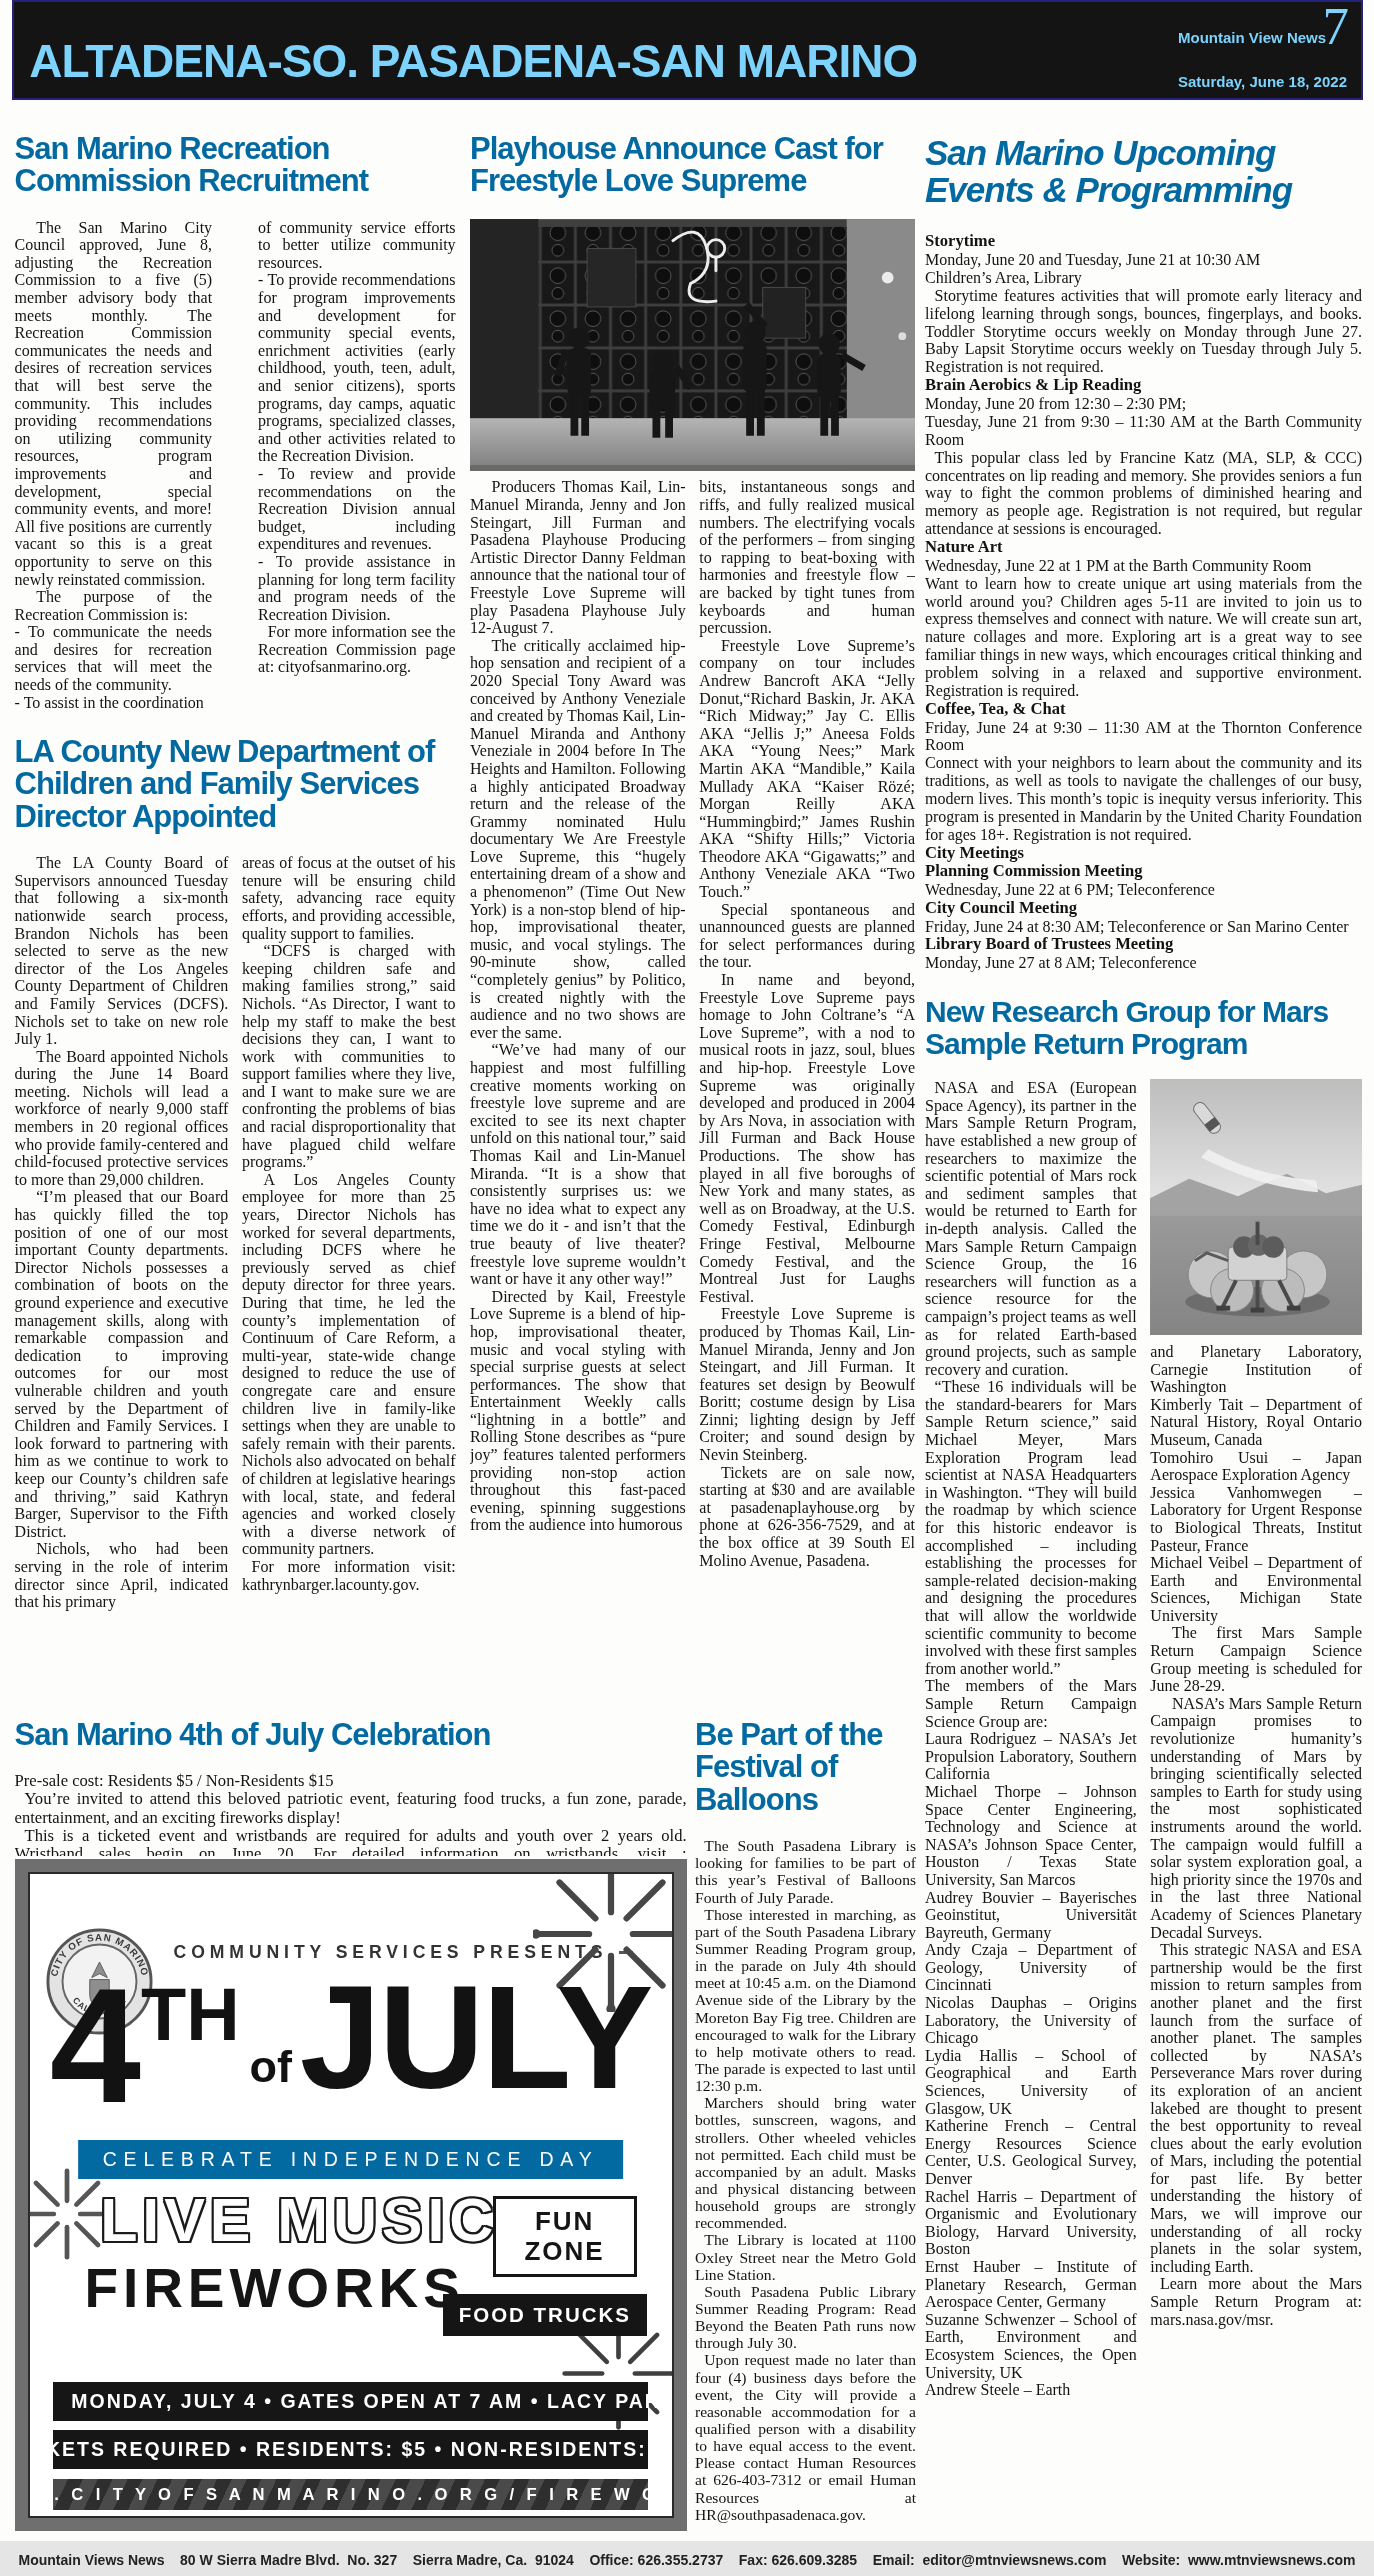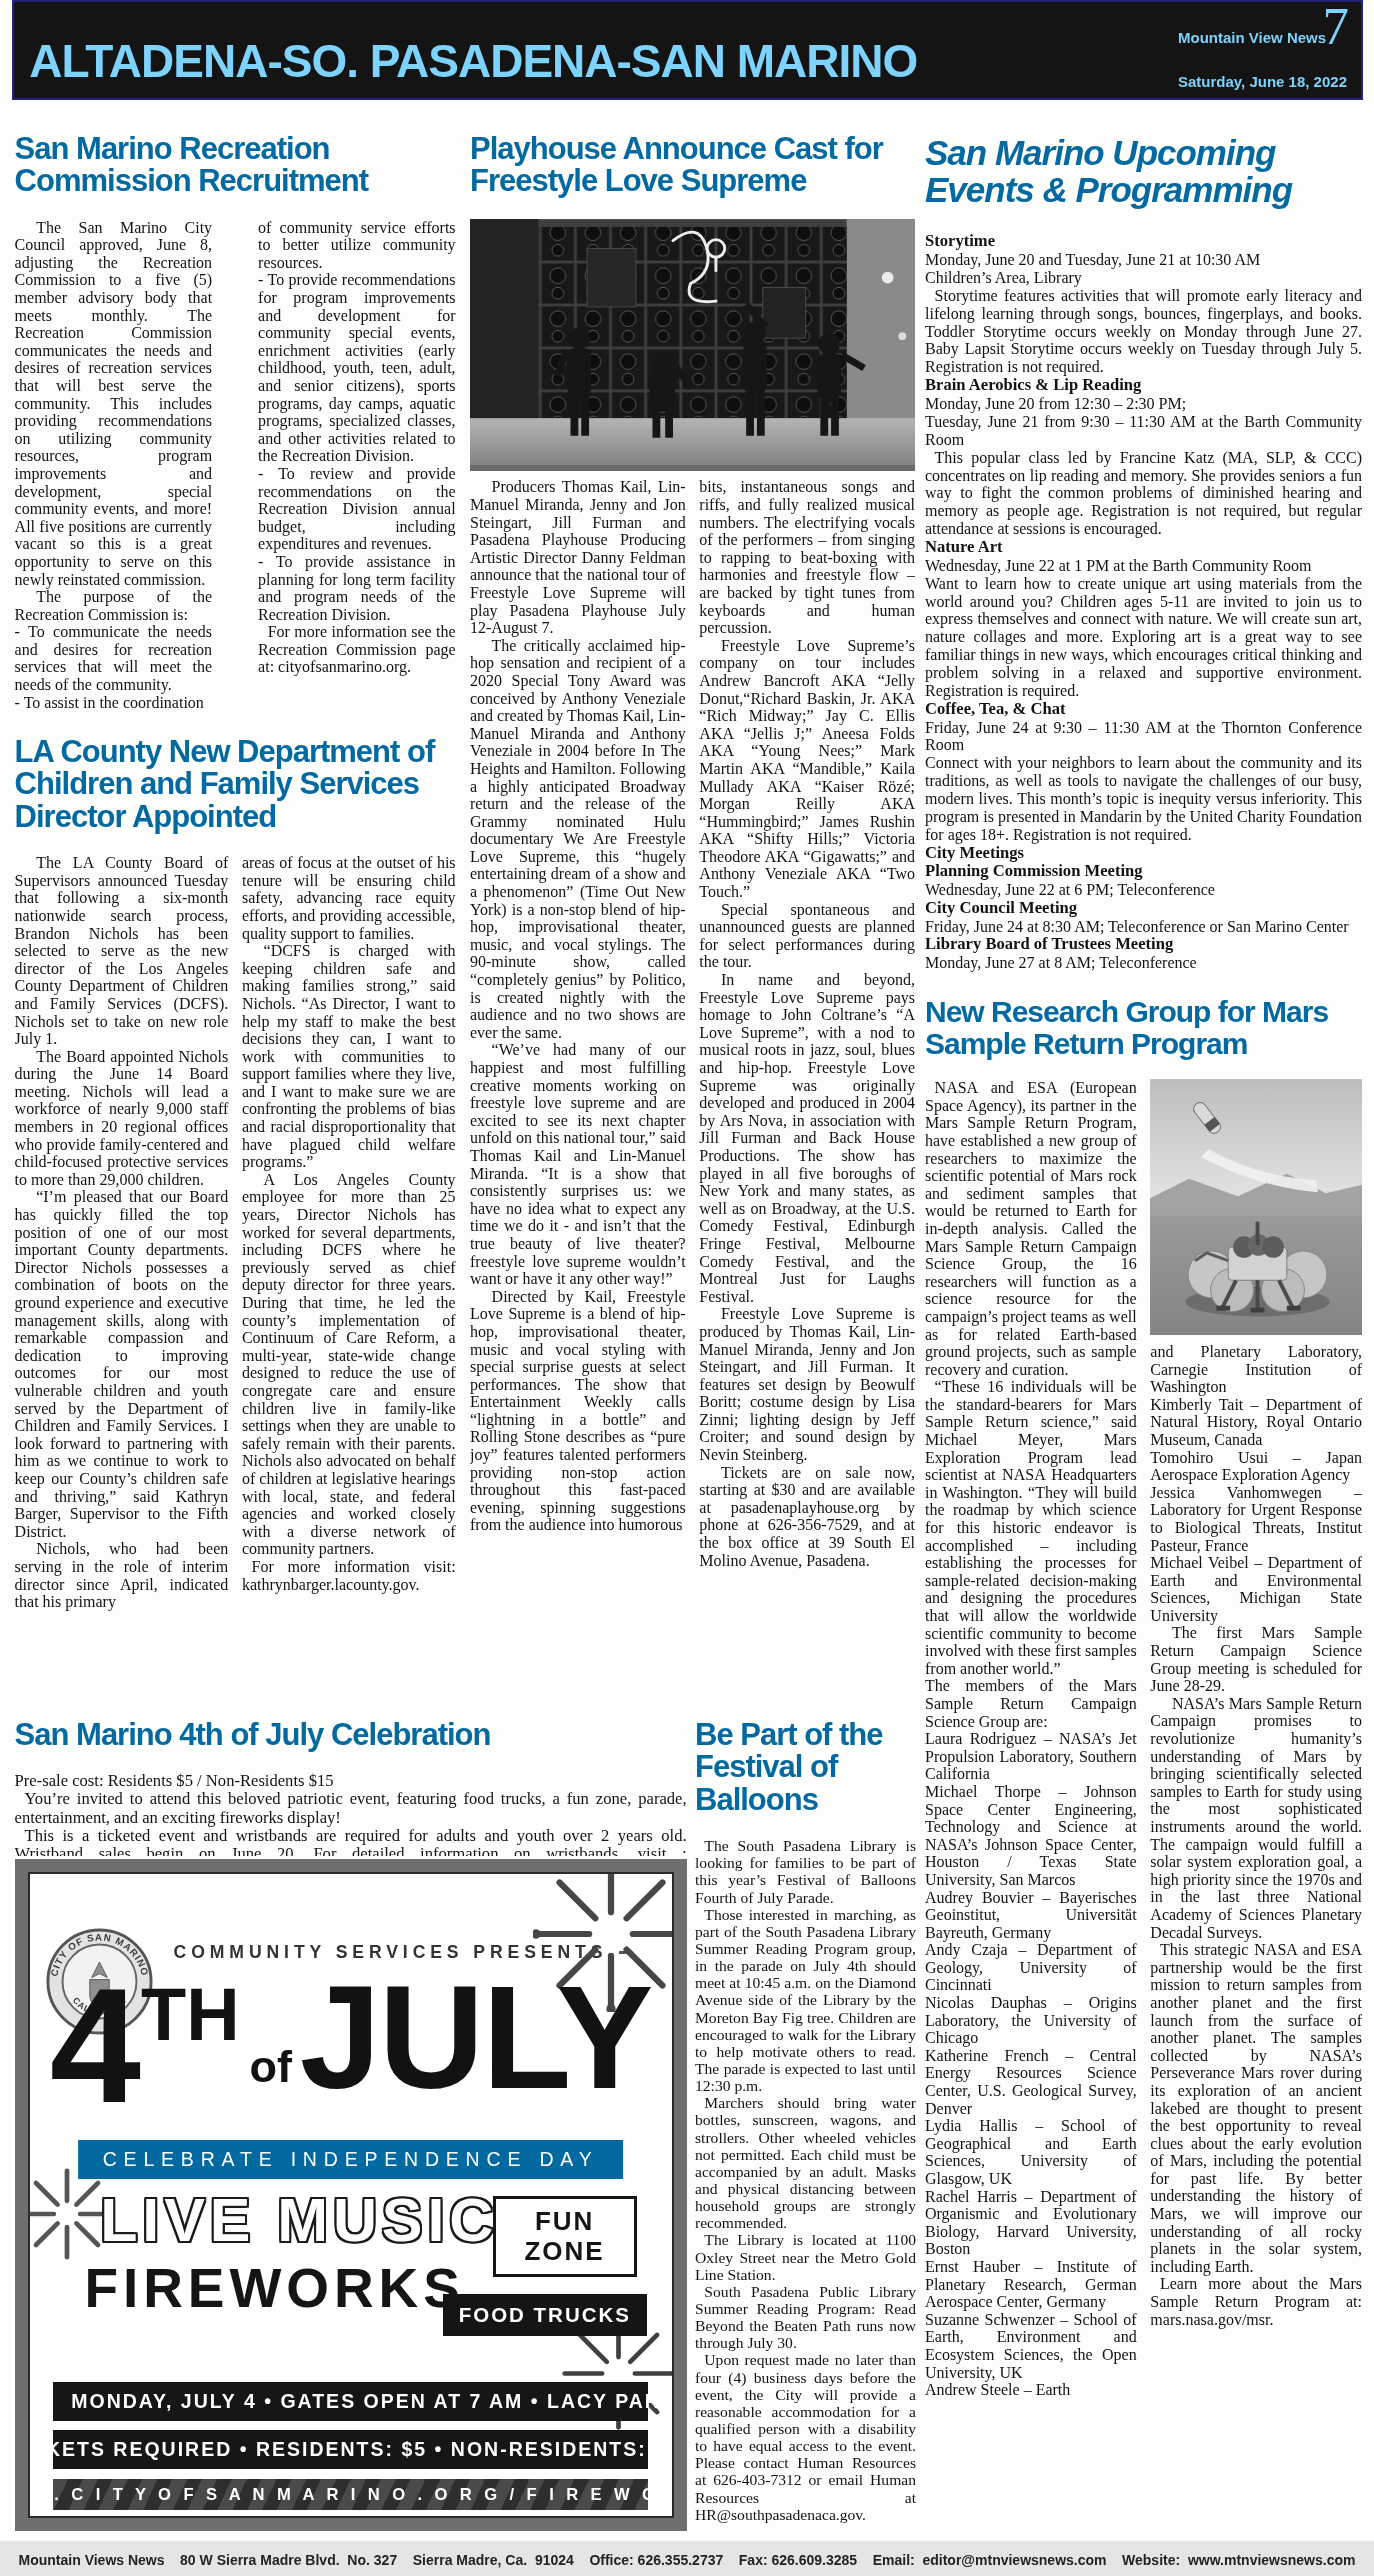--- a/index.html
+++ b/index.html
@@ -294,22 +294,22 @@
   <div class="cols body-text">
     <div class="colA">
         <p class="sm">NASA and ESA (European Space Agency), its partner in the Mars Sample Return Program, have established a new group of researchers to maximize the scientific potential of Mars rock and sediment samples that would be returned to Earth for in-depth analysis. Called the Mars Sample Return Campaign Science Group, the 16 researchers will function as a science resource for the campaign’s project teams as well as for related Earth-based ground projects, such as sample recovery and curation.</p>
         <p class="sm">“These 16 individuals will be the standard-bearers for Mars Sample Return science,” said Michael Meyer, Mars Exploration Program lead scientist at NASA Headquarters in Washington.  “They will build the roadmap by which science for this historic endeavor is accomplished – including establishing the processes for sample-related decision-making and designing the procedures that will allow the worldwide scientific community to become involved with these first samples from another world.”</p>
         <p>The members of the Mars Sample Return Campaign Science Group are:</p>
         <p>Laura Rodriguez – NASA’s Jet Propulsion Laboratory, Southern California</p>
         <p>Michael Thorpe – Johnson Space Center Engineering, Technology and Science at NASA’s Johnson Space Center, Houston / Texas State University, San Marcos</p>
         <p>Audrey Bouvier – Bayerisches Geoinstitut, Universität Bayreuth, Germany</p>
         <p>Andy Czaja – Department of Geology, University of Cincinnati</p>
         <p>Nicolas Dauphas – Origins Laboratory, the University of Chicago</p>
+        <p>Lydia Hallis – School of Geographical and Earth Sciences, University of Glasgow, UK</p>
         <p>Katherine French – Central Energy Resources Science Center, U.S. Geological Survey, Denver</p>
-        <p>Lydia Hallis – School of Geographical and Earth Sciences, University of Glasgow, UK</p>
         <p>Rachel Harris – Department of Organismic and Evolutionary Biology, Harvard University, Boston</p>
         <p>Ernst Hauber – Institute of Planetary Research, German Aerospace Center, Germany</p>
         <p>Suzanne Schwenzer – School of Earth, Environment and Ecosystem Sciences, the Open University, UK</p>
         <p>Andrew Steele – Earth</p>
       </div>
     <div class="colA">
 
       <svg width="217" height="256" viewBox="0 0 222 262" style="display:block;margin-bottom:7.8px;" role="img">
         <defs>
           <linearGradient id="sky" x1="0" y1="0" x2="0" y2="1">

